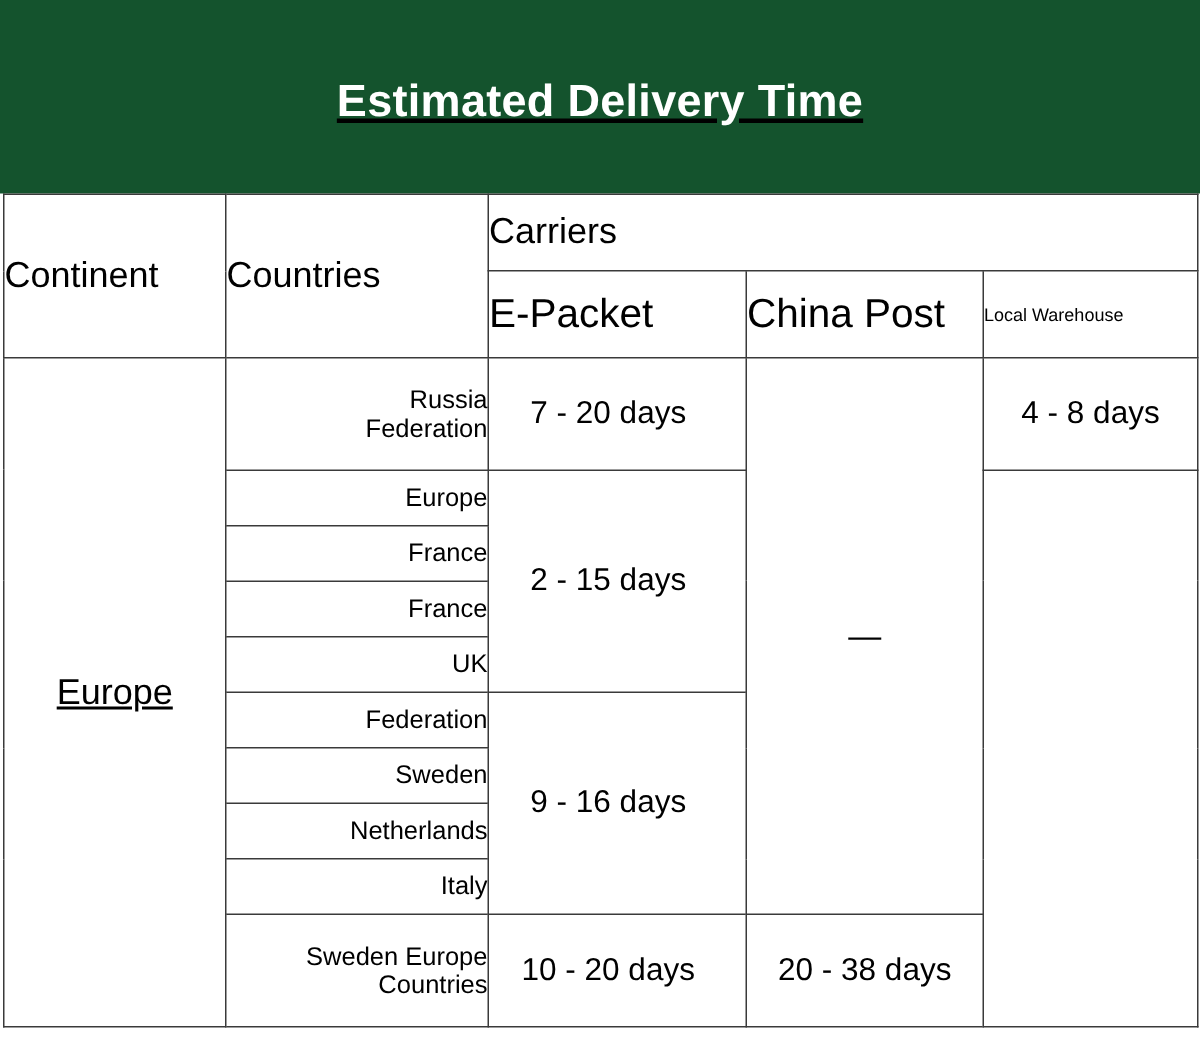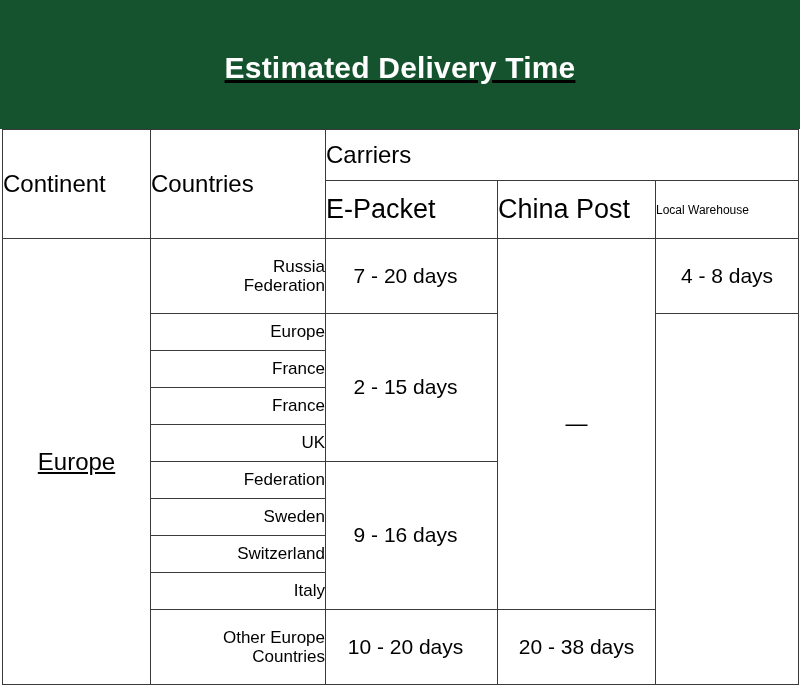--- a/index.html
+++ b/index.html
@@ -162,30 +162,30 @@
       <tr>
         <td class="country">Federation</td>
         <td class="val epacket" rowspan="4">9 - 16 days</td>
       </tr>
 
       <tr>
         <td class="country">Sweden</td>
       </tr>
 
       <tr>
-        <td class="country">Switzerland</td>
+        <td class="country">Netherlands</td>
       </tr>
 
       <tr>
         <td class="country">Italy</td>
       </tr>
 
       <tr>
         <td class="country">
-          <span class="two-line">Other Europe</span>
+          <span class="two-line">Sweden Europe</span>
           <span class="two-line">Countries</span>
         </td>
         <td class="val epacket">10 - 20 days</td>
         <td class="val">20 - 38 days</td>
       </tr>
     </tbody>
   </table>
 </div>
 
 </body></html>

